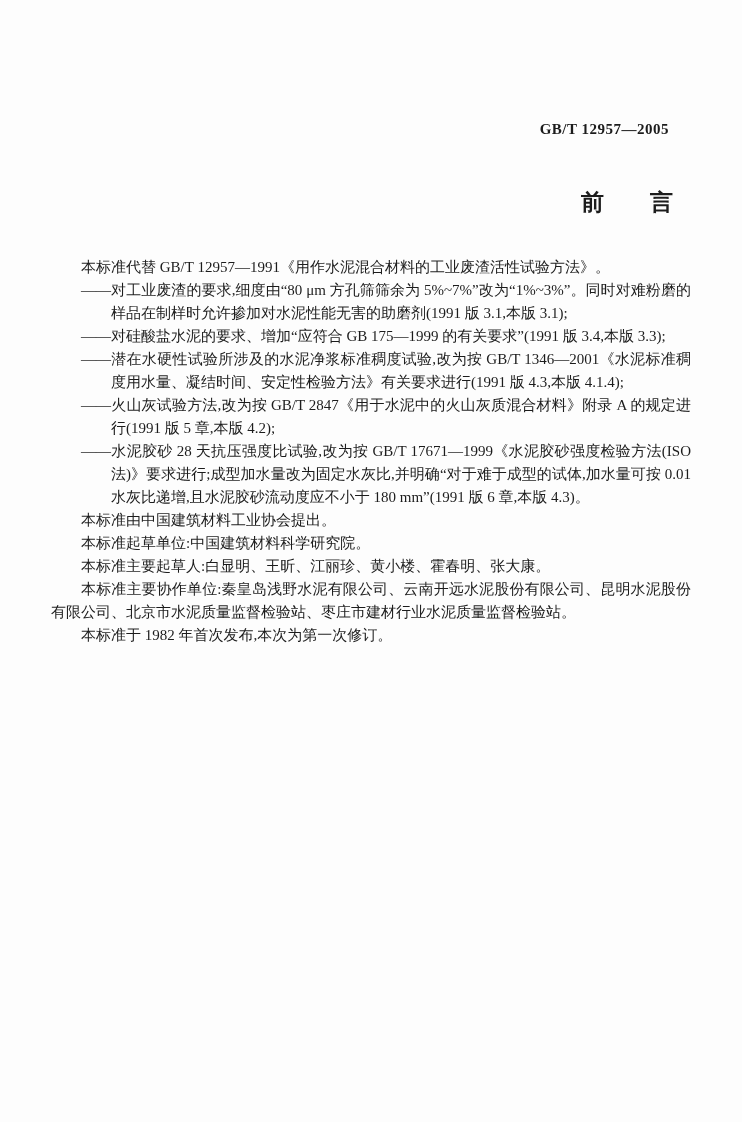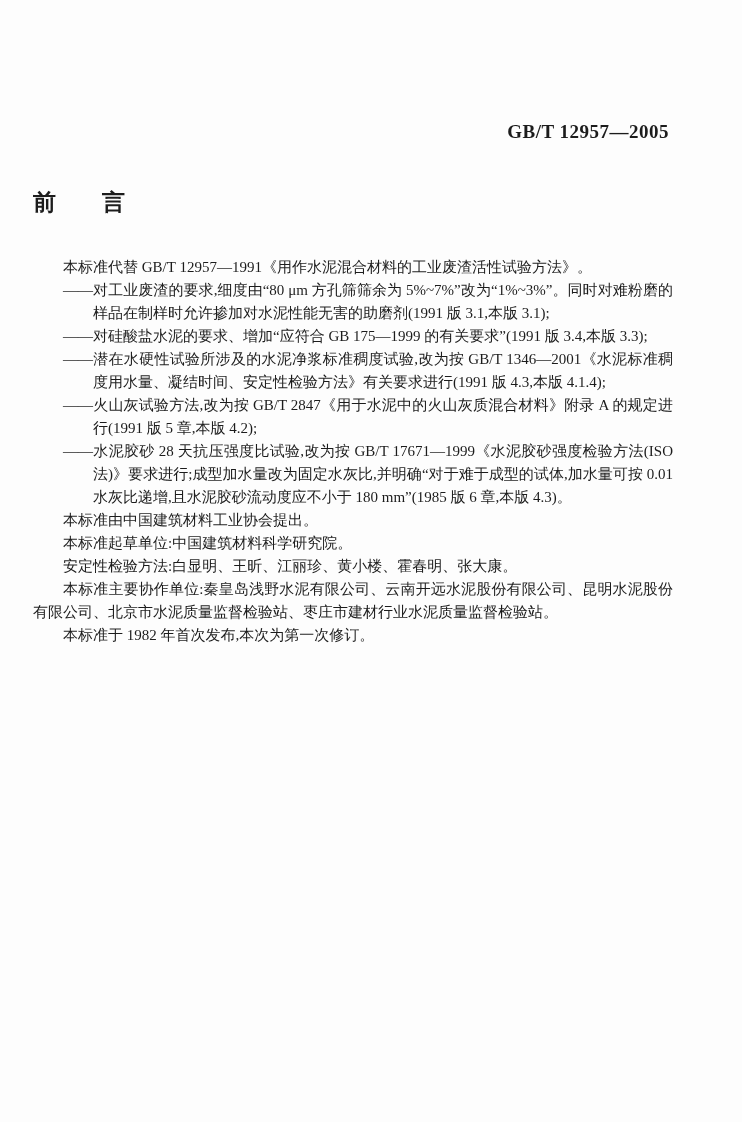--- a/index.html
+++ b/index.html
@@ -16,40 +16,40 @@
     height: 1122px;
     font-family: "Liberation Serif", "DejaVu Serif", serif;
     color: #1c1c1c;
   }
   .header-code {
     position: absolute;
     top: 121px;
     left: 33px;
     width: 636px;
     text-align: right;
-    font-size: 19px;
+    font-size: 15px;
     font-weight: bold;
     letter-spacing: 0.5px;
     white-space: nowrap;
   }
   .doc-title {
     position: absolute;
     top: 189px;
     left: 33px;
     width: 640px;
     margin: 0;
-    text-align: left;
+    text-align: right;
     font-size: 23px;
     font-weight: bold;
     line-height: 1.2;
   }
   .doc-body {
     position: absolute;
     top: 256px;
-    left: 33px;
+    left: 51px;
     width: 640px;
     font-size: 15px;
     line-height: 23px;
     text-align: justify;
   }
   .doc-body p {
     margin: 0;
   }
   .doc-body p.para {
     text-indent: 2em;
@@ -66,20 +66,20 @@
   <div class="header-code">GB/T 12957—2005</div>
 
   <h1 class="doc-title">前　　言</h1>
 
   <div class="doc-body">
       <p class="para">本标准代替 GB/T 12957—1991《用作水泥混合材料的工业废渣活性试验方法》。</p>
       <p class="dash">——对工业废渣的要求,细度由“80 μm 方孔筛筛余为 5%~7%”改为“1%~3%”。同时对难粉磨的样品在制样时允许掺加对水泥性能无害的助磨剂(1991 版 3.1,本版 3.1);</p>
       <p class="dash">——对硅酸盐水泥的要求、增加“应符合 GB 175—1999 的有关要求”(1991 版 3.4,本版 3.3);</p>
       <p class="dash">——潜在水硬性试验所涉及的水泥净浆标准稠度试验,改为按 GB/T 1346—2001《水泥标准稠度用水量、凝结时间、安定性检验方法》有关要求进行(1991 版 4.3,本版 4.1.4);</p>
       <p class="dash">——火山灰试验方法,改为按 GB/T 2847《用于水泥中的火山灰质混合材料》附录 A 的规定进行(1991 版 5 章,本版 4.2);</p>
-      <p class="dash">——水泥胶砂 28 天抗压强度比试验,改为按 GB/T 17671—1999《水泥胶砂强度检验方法(ISO法)》要求进行;成型加水量改为固定水灰比,并明确“对于难于成型的试体,加水量可按 0.01 水灰比递增,且水泥胶砂流动度应不小于 180 mm”(1985 版 6 章,本版 4.3)。</p>
+      <p class="dash">——水泥胶砂 28 天抗压强度比试验,改为按 GB/T 17671—1999《水泥胶砂强度检验方法(ISO法)》要求进行;成型加水量改为固定水灰比,并明确“对于难于成型的试体,加水量可按 0.01 水灰比递增,且水泥胶砂流动度应不小于 180 mm”(1991 版 6 章,本版 4.3)。</p>
       <p class="para">本标准由中国建筑材料工业协会提出。</p>
       <p class="para">本标准起草单位:中国建筑材料科学研究院。</p>
-      <p class="para">安定性检验方法:白显明、王昕、江丽珍、黄小楼、霍春明、张大康。</p>
+      <p class="para">本标准主要起草人:白显明、王昕、江丽珍、黄小楼、霍春明、张大康。</p>
       <p class="para">本标准主要协作单位:秦皇岛浅野水泥有限公司、云南开远水泥股份有限公司、昆明水泥股份有限公司、北京市水泥质量监督检验站、枣庄市建材行业水泥质量监督检验站。</p>
       <p class="para">本标准于 1982 年首次发布,本次为第一次修订。</p>
     </div>
 </div>
 
 </body></html>

